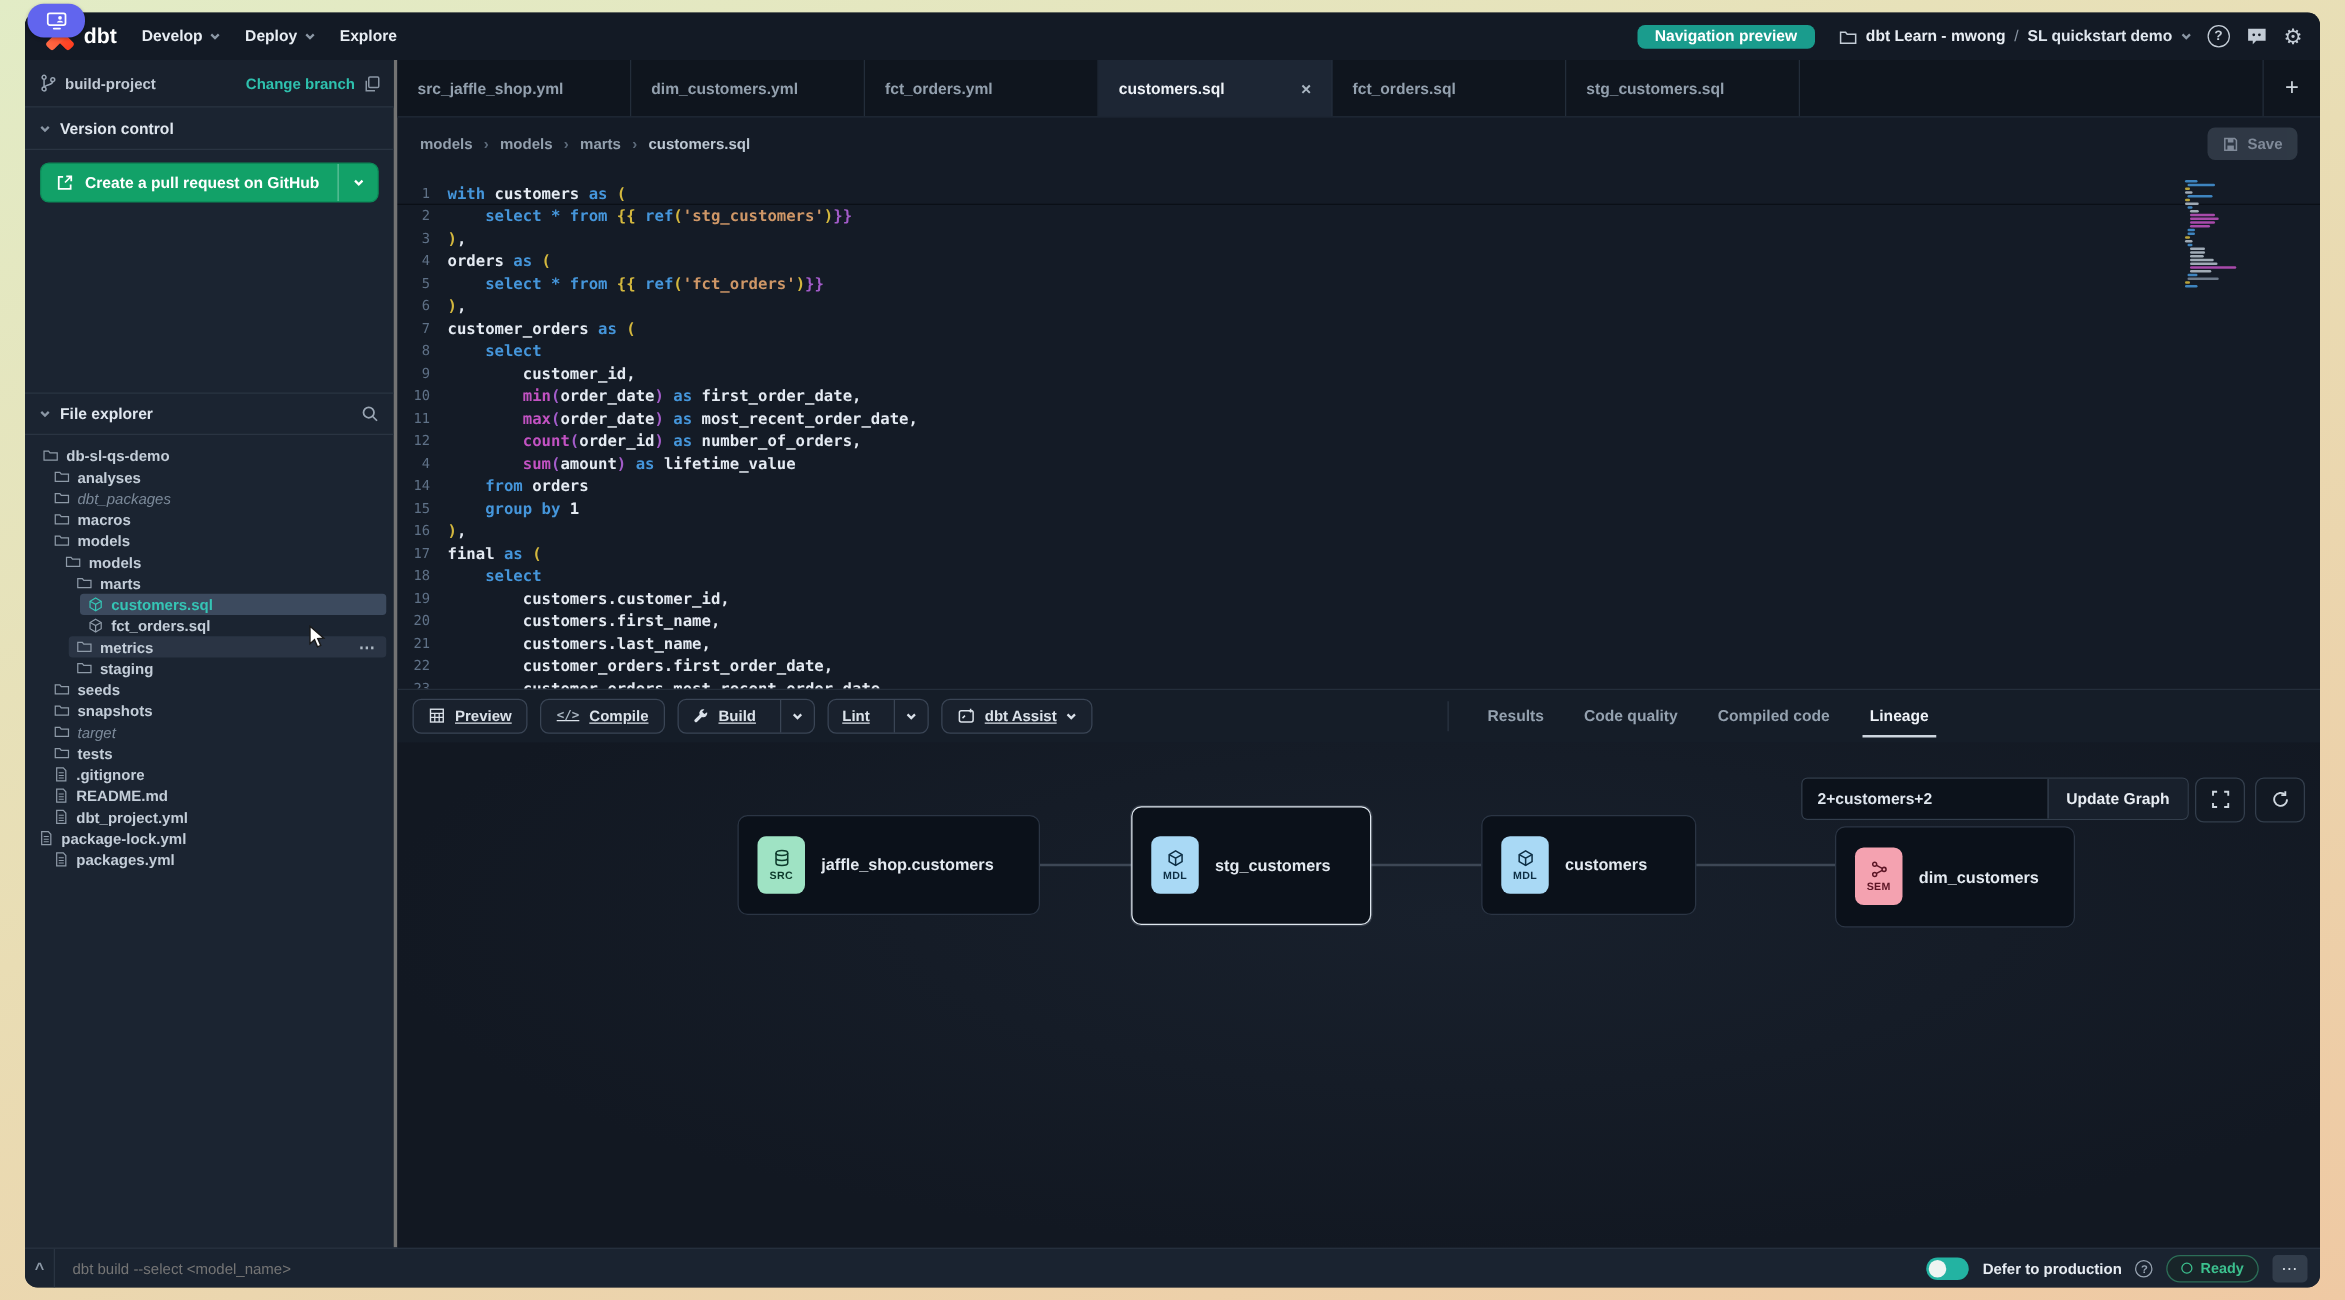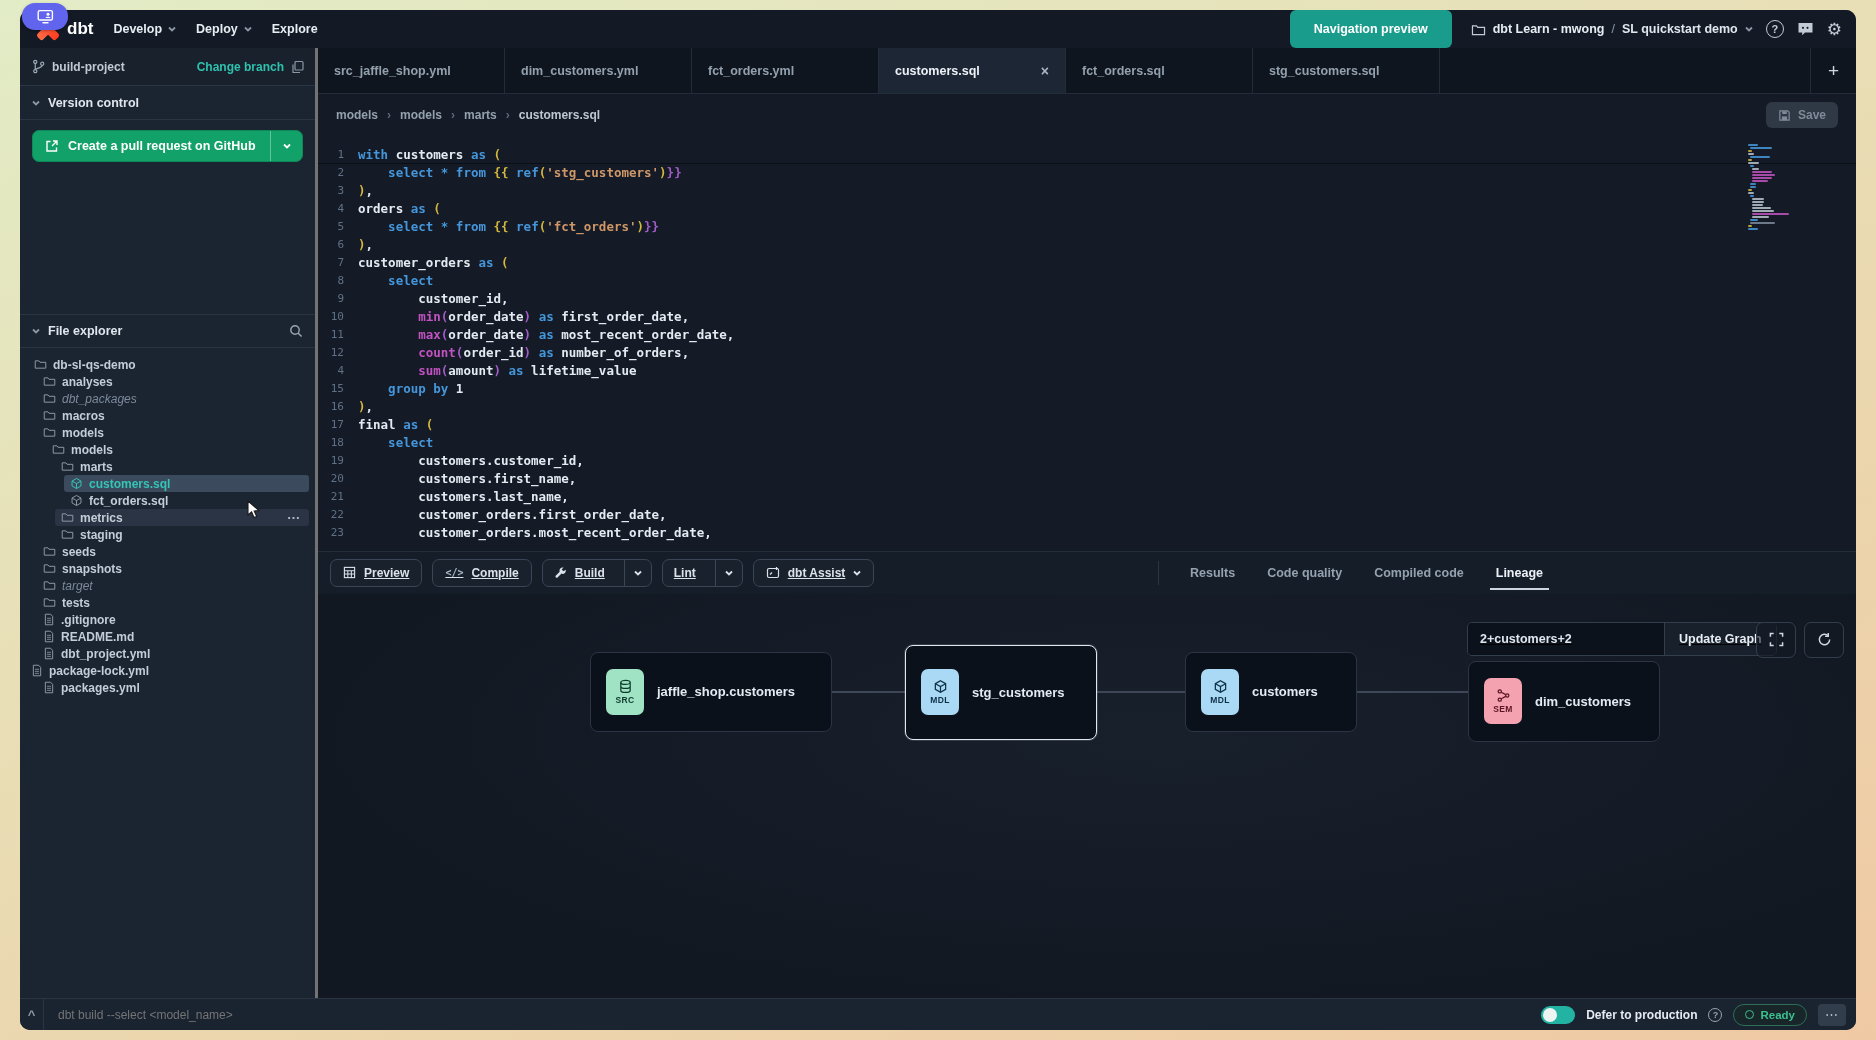--- a/index.html
+++ b/index.html
@@ -17,21 +17,21 @@
   .logo { display:flex; align-items:center; gap:7px; }
   .logo-x { position:relative; width:24px; height:24px; }
   .logo-x i { position:absolute; left:-1px; top:8px; width:26px; height:8px; border-radius:2.5px;
     background:linear-gradient(90deg,#ff6a45,#ff3d1f); }
   .logo-x i.a { transform:rotate(45deg); } .logo-x i.b { transform:rotate(-45deg); }
   .brand { color:#fff; font-weight:700; font-size:17px; }
   .nav-item { color:#e8edf3; font-weight:700; font-size:12.5px; display:flex; gap:6px; align-items:center; cursor:default; }
   .chev { width:8px; height:8px; }
   .chev path { stroke:#8b97a5; stroke-width:1.8; fill:none; }
   .top-right { margin-left:auto; display:flex; align-items:center; gap:13px; }
-  .navprev { background:#1a9c8d; color:#fff; font-weight:700; font-size:12.5px; height:38px; padding:0 24px; border-radius:6px; display:flex; align-items:center; margin-right:6px; }
+  .navprev { background:#1a9c8d; color:#fff; font-weight:700; font-size:12.5px; height:19px; padding:0 14px; border-radius:6px; display:flex; align-items:center; margin-right:6px; }
   .acct { display:flex; align-items:center; gap:7px; color:#e8edf3; font-size:12.5px; font-weight:700; }
   .acct .sep { color:#8b97a5; font-weight:400; }
   .acct .proj { font-weight:600; color:#dfe6ee; }
   .qicon { width:18px; height:18px; border:1.6px solid #c3ccd6; border-radius:50%; color:#c3ccd6; font-size:11px; font-weight:700; display:flex; align-items:center; justify-content:center; }
   .gear { color:#c3ccd6; font-size:17px; line-height:1; }
 
   .main { flex:1; display:flex; min-height:0; }
 
   
   .sidebar { width:298px; flex:0 0 298px; background:#1b2431; border-right:3px solid #737373; display:flex; flex-direction:column; }
@@ -91,21 +91,21 @@
   .rtab.active { color:#eef2f7; }
   .rtab.active::after { content:""; position:absolute; left:-6px; right:-6px; bottom:-10px; height:2px; background:#cdd5de; }
 
   
   .lineage { position:relative; flex:1; background:radial-gradient(ellipse at 55% 35%, #18202c 0%, #121822 72%); overflow:hidden; }
   .ledge { position:absolute; height:2px; background:#3d4755; top:97px; }
   .lnode { position:absolute; background:#0b111a; border:1px solid #2b3544; border-radius:8px; display:flex; align-items:center; gap:13px; padding:0 15px; color:#e4eaf1; font-weight:700; font-size:13px; white-space:nowrap; }
   .lnode.selected { border:1.5px solid #dfe7ef; box-shadow:0 0 0 1px rgba(223,231,239,.15); }
   .lbadge { width:38px; height:46px; border-radius:7px; display:flex; flex-direction:column; align-items:center; justify-content:center; gap:1px; flex:0 0 auto; }
   .lbadge .bl { font-size:8.5px; font-weight:700; letter-spacing:.3px; }
-  .lsearch { position:absolute; left:1149px; top:28px; display:flex; border:1px solid #333e4c; border-radius:5px; overflow:hidden; height:34px;text-decoration:underline; }
+  .lsearch { position:absolute; left:1123px; top:28px; display:flex; border:1px solid #333e4c; border-radius:5px; overflow:hidden; height:34px; }
   .lsearch input { background:#0c121b; border:none; outline:none; color:#dfe6ee; width:196px; padding:0 12px; font-size:12.5px; font-weight:600; font-family:"Liberation Sans",sans-serif; }
   .lupdate { background:#18202c; border-left:1px solid #333e4c; color:#e8edf3; font-weight:700; font-size:12.5px; display:flex; align-items:center; padding:0 14px; }
   .licon { position:absolute; top:28px; width:40px; height:36px; border:1px solid #333e4c; border-radius:7px; display:flex; align-items:center; justify-content:center; color:#cfd7df; background:rgba(18,25,35,.6); }
 
   
   .statusbar { height:32px; flex:0 0 32px; border-top:1px solid #2a3442; background:#1a2330; display:flex; align-items:center; }
   .sb-caret { width:24px; height:100%; border-right:1px solid #2a3442; display:flex; align-items:center; justify-content:center; color:#8b97a5; font-size:13px; font-weight:700; }
   .sb-cmd { flex:1; background:transparent; border:none; outline:none; padding-left:14px; color:#73818f; font-size:12px; font-family:"Liberation Sans",sans-serif; }
   .sb-right { display:flex; align-items:center; gap:11px; padding-right:10px; }
   .tgl { width:34px; height:18px; border-radius:10px; background:#23b3a2; position:relative; }
@@ -500,20 +500,24 @@
               <span class="ln">11</span>
               <pre><span class="fn">        max</span><span class="pu">(</span><span class="id">order_date</span><span class="pu">)</span><span class="kw"> as</span><span class="id"> most_recent_order_date,</span></pre>
             </div>
             <div class="code-row">
               <span class="ln">12</span>
               <pre><span class="fn">        count</span><span class="pu">(</span><span class="id">order_id</span><span class="pu">)</span><span class="kw"> as</span><span class="id"> number_of_orders,</span></pre>
             </div>
             <div class="code-row">
               <span class="ln">4</span>
               <pre><span class="fn">        sum</span><span class="pu">(</span><span class="id">amount</span><span class="pu">)</span><span class="kw"> as</span><span class="id"> lifetime_value</span></pre>
+            </div>
+            <div class="code-row">
+              <span class="ln">14</span>
+              <pre><span class="kw">    from</span><span class="id"> orders</span></pre>
             </div>
             <div class="code-row">
               <span class="ln">15</span>
               <pre><span class="kw">    group by</span><span class="id"> 1</span></pre>
             </div>
             <div class="code-row">
               <span class="ln">16</span>
               <pre><span class="y">)</span><span class="id">,</span></pre>
             </div>
             <div class="code-row">

